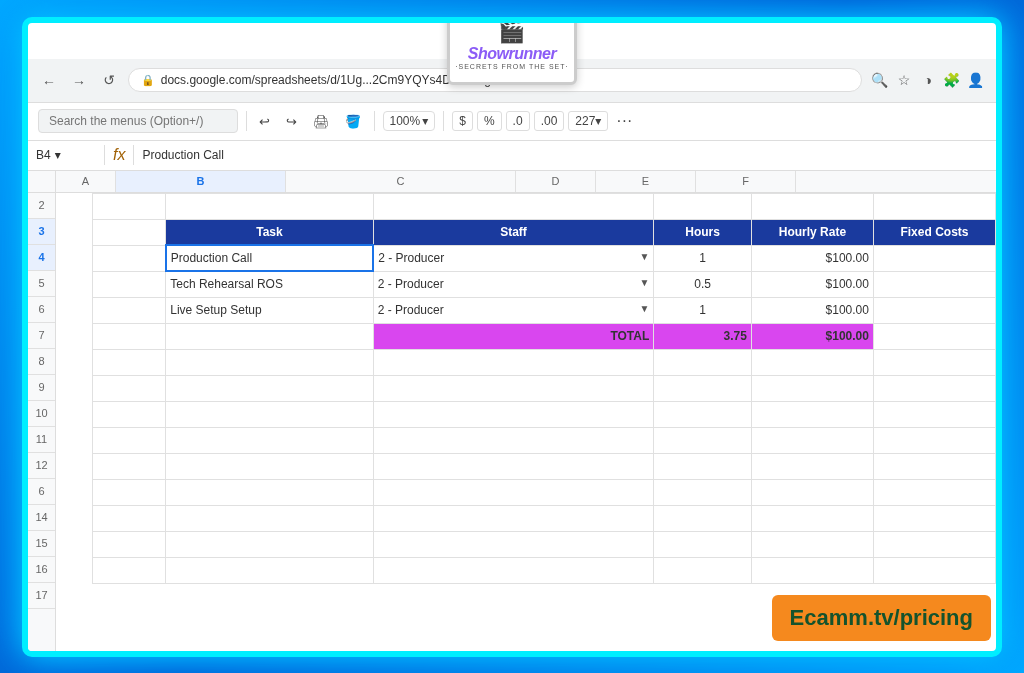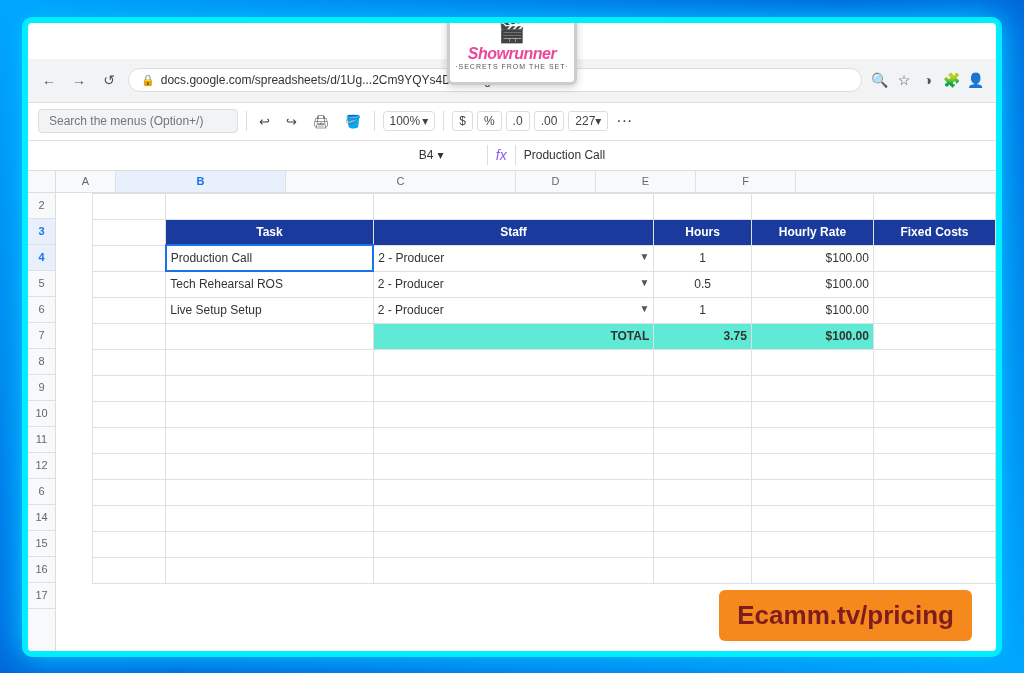--- a/index.html
+++ b/index.html
@@ -43,21 +43,21 @@
       box-shadow: 0 2px 8px rgba(0,0,0,0.2);
       flex-direction: column;
     }
     .logo-clapper {
       font-size: 22px;
       color: #1a3a8a;
     }
     .logo-text {
       font-size: 16px;
       font-weight: bold;
-      color: #ec4899;
+      color: #8b5cf6;
       font-style: italic;
       letter-spacing: -0.5px;
     }
     .logo-subtitle {
       font-size: 7px;
       color: #555;
       letter-spacing: 1px;
       text-align: center;
     }
     
@@ -146,32 +146,31 @@
     .toolbar-more { font-size: 16px; color: #444; cursor: pointer; }
     
     .formula-bar {
       background: white;
       padding: 3px 8px;
       display: flex;
       align-items: center;
       gap: 8px;
       border-bottom: 1px solid #ddd;
       height: 30px;
-      justify-content: center;
     }
     .cell-ref {
       width: 60px;
       font-size: 12px;
       color: #333;
       display: flex;
       align-items: center;
       gap: 4px;
     }
     .cell-ref-val { font-size: 12px; }
-    .fx-label { font-size: 14px; color: #8b5cf6; font-style: italic; }
+    .fx-label { font-size: 16px; color: #a16207; font-style: italic; }
     .formula-sep { width: 1px; height: 20px; background: #ddd; }
     .formula-value { font-size: 12px; color: #333; }
     
     .spreadsheet-area {
       display: flex;
       flex: 1;
       overflow: hidden;
     }
     .row-headers {
       width: 28px;
@@ -248,21 +247,21 @@
       font-weight: bold;
       text-align: center;
       font-size: 12px;
     }
     .data-cell {
       background: white;
       font-size: 12px;
       color: #333;
     }
     .total-row {
-      background: #5eead4;
+      background: #d946ef;
       font-weight: bold;
     }
     .num-right {
       text-align: right;
       margin-top: 48px;
     }
     .center { text-align: center; }
     
     .col-a { width: 60px; }
     .col-b { width: 170px; }
@@ -273,24 +272,24 @@
     
     .dropdown-arrow {
       color: #555;
       font-size: 10px;
       float: right;
     }
     
     .ecamm-badge {
       position: absolute;
       bottom: 10px;
-      right: 24px;
+      right: 5px;
       background: #f5891e;
-      color: #7f1d1d;
-      font-size: 26px;
+      color: #14532d;
+      font-size: 22px;
       font-weight: bold;
       padding: 10px 18px;
       border-radius: 6px;
       z-index: 50;
     }
     .empty-cell { background: white; }
   </style>
 </head>
 <body>
 

